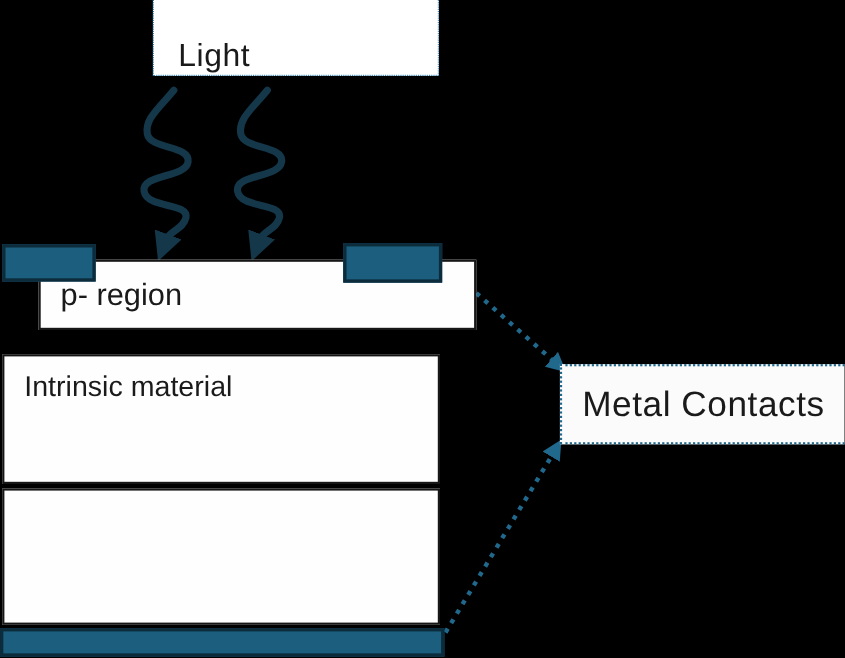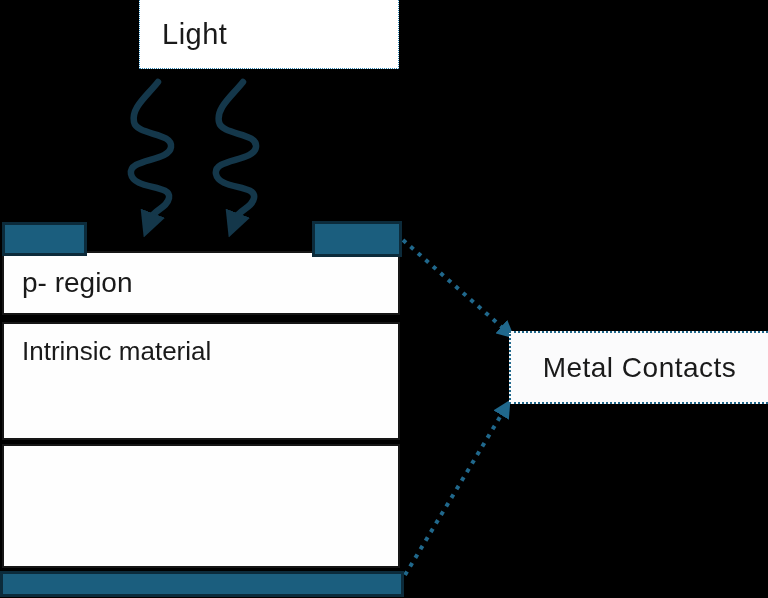--- a/index.html
+++ b/index.html
@@ -17,21 +17,21 @@
   }
   
   .light-box {
     position: absolute;
     left: 139px; top: 0px;
     width: 260px; height: 69px;
     background: #ffffff;
     border: 1px dotted #2e86b5;
     border-top: none;
     display: flex;
-    align-items: center;
+    align-items: flex-end;
     box-sizing: border-box;
   }
   .light-box span {
     margin-left: 22px;
     font-size: 29px;
     color: #1a1a1a;
     letter-spacing: 0.5px;
   }
   .metal-label-box {
     position: absolute;
@@ -39,35 +39,35 @@
     width: 259px; height: 73px;
     background: #fbfbfc;
     border: 2px dotted #20688c;
     border-right: none;
     display: flex;
     align-items: center;
     justify-content: center;
     box-sizing: border-box;
   }
   .metal-label-box span {
-    font-size: 28px;
+    font-size: 32px;
     color: #1a1a1a;
     letter-spacing: 0.5px;
     white-space: nowrap;
   }
   
   .layer {
     position: absolute;
     left: 2px;
     width: 398px;
     background: #fefefe;
     border: 2px solid #161616;
     box-sizing: border-box;
   }
-  .layer-p { top: 251px; height: 64px; }
+  .layer-p { top: 236px; height: 64px; margin-left: 33px; }
   .layer-i { top: 322px; height: 118px; }
   .layer-n { top: 444px; height: 124px; }
   .layer .layer-label {
     display: block;
     color: #1a1a1a;
   }
   .layer-p .layer-label {
     margin: 14px 0 0 18px;
     font-size: 28px;
   }

